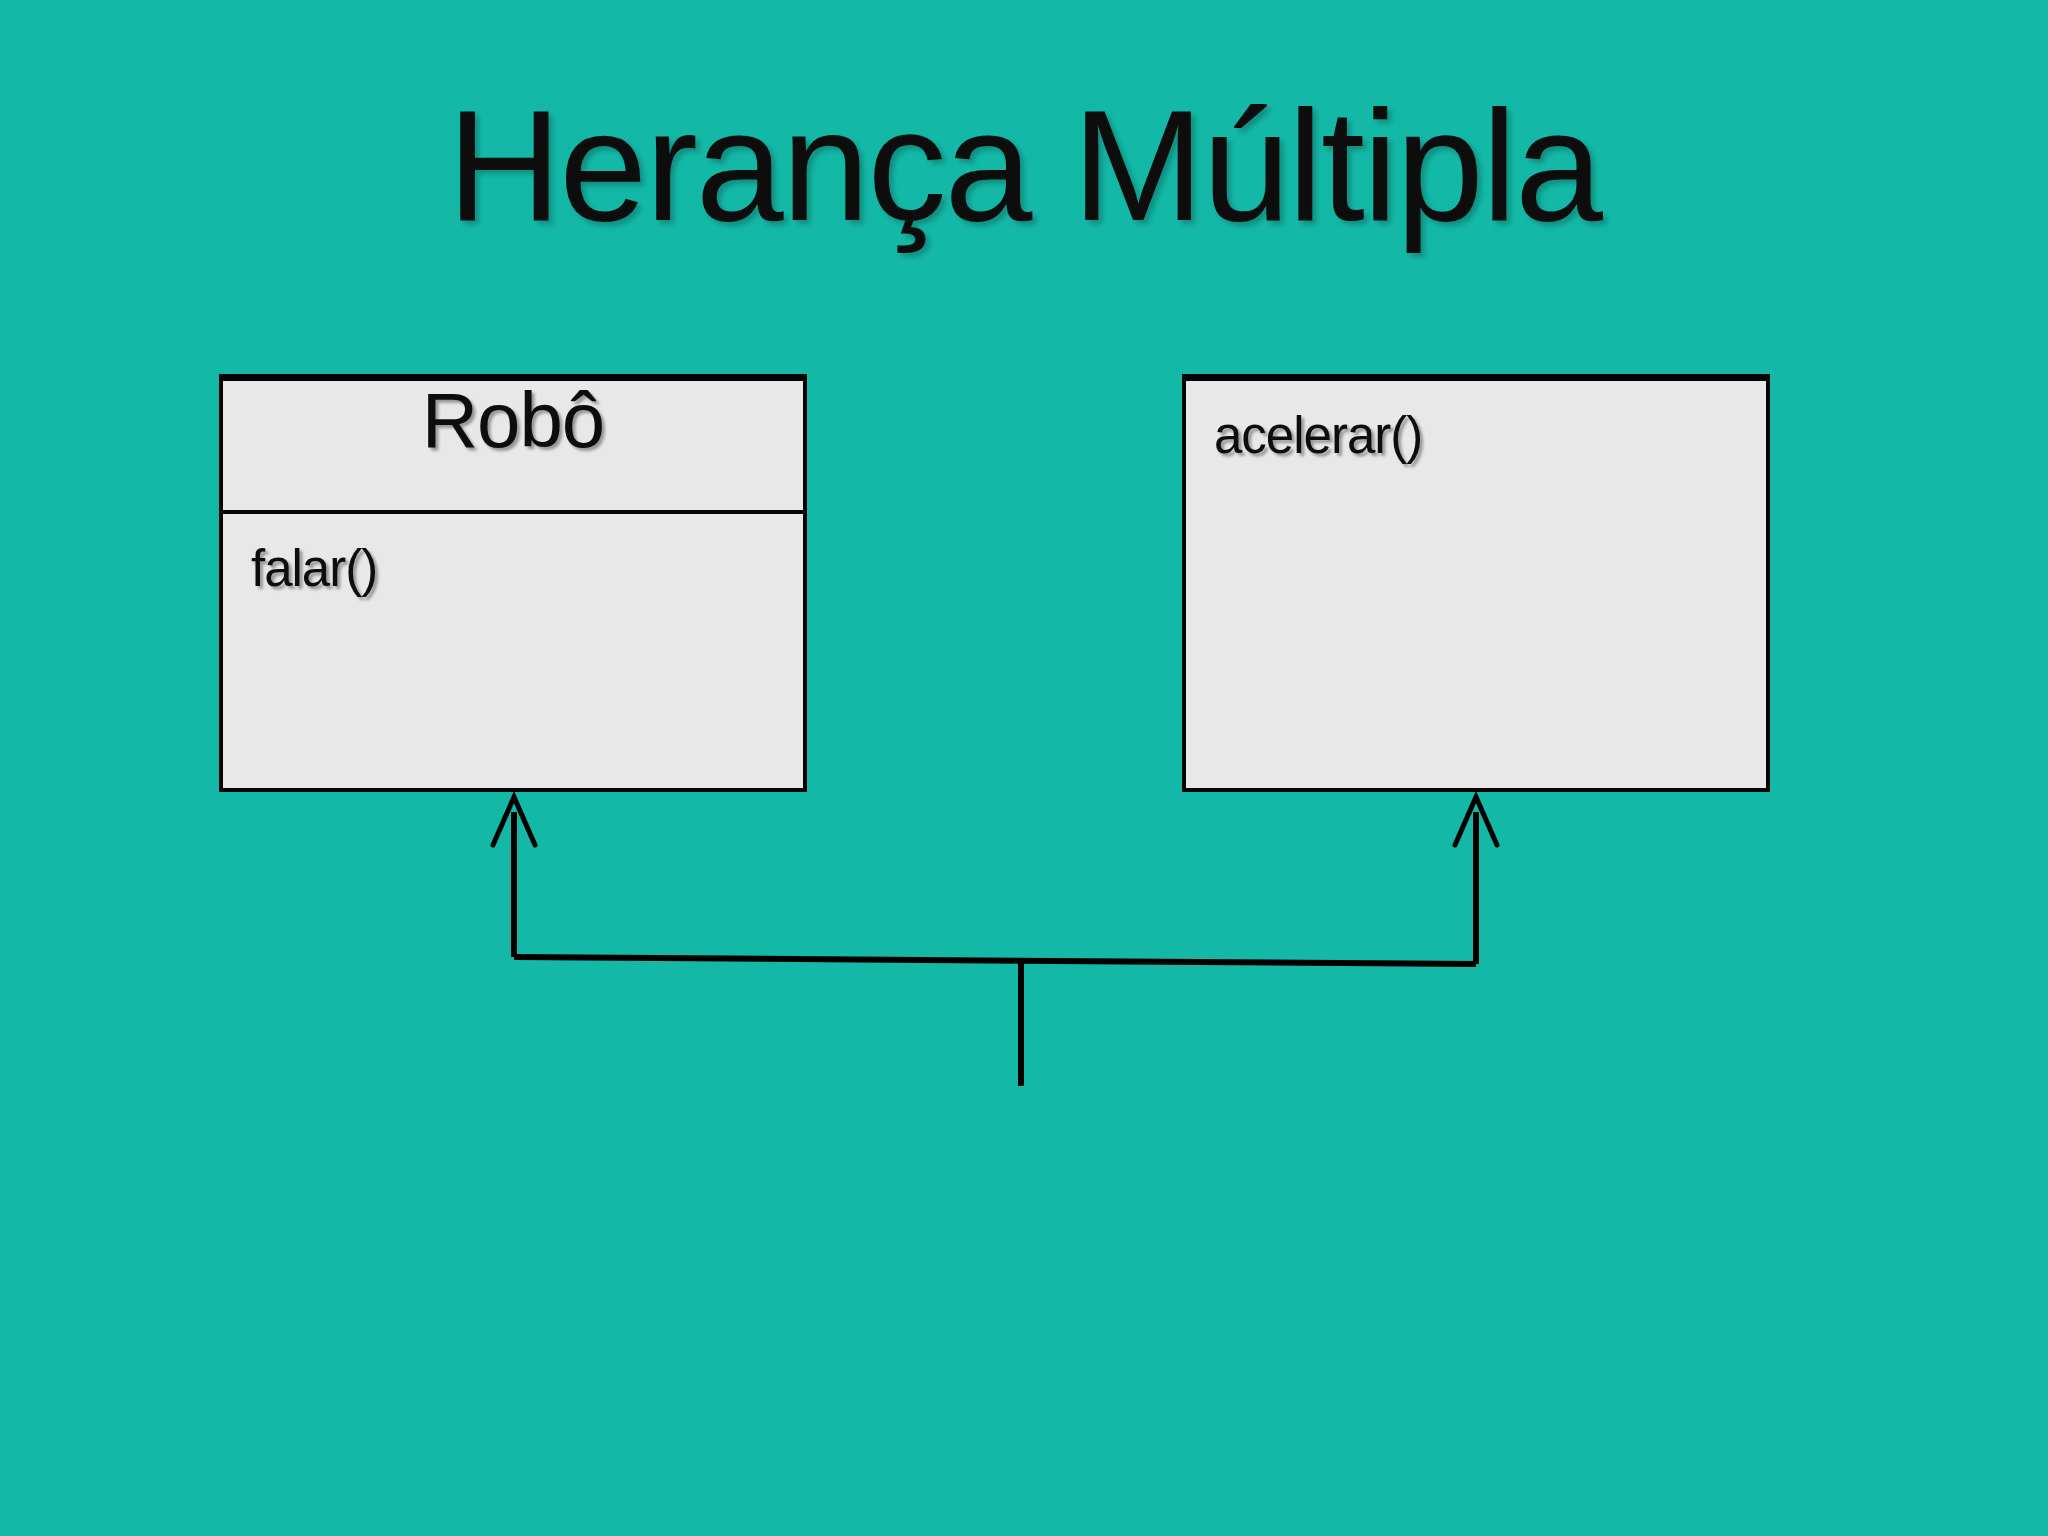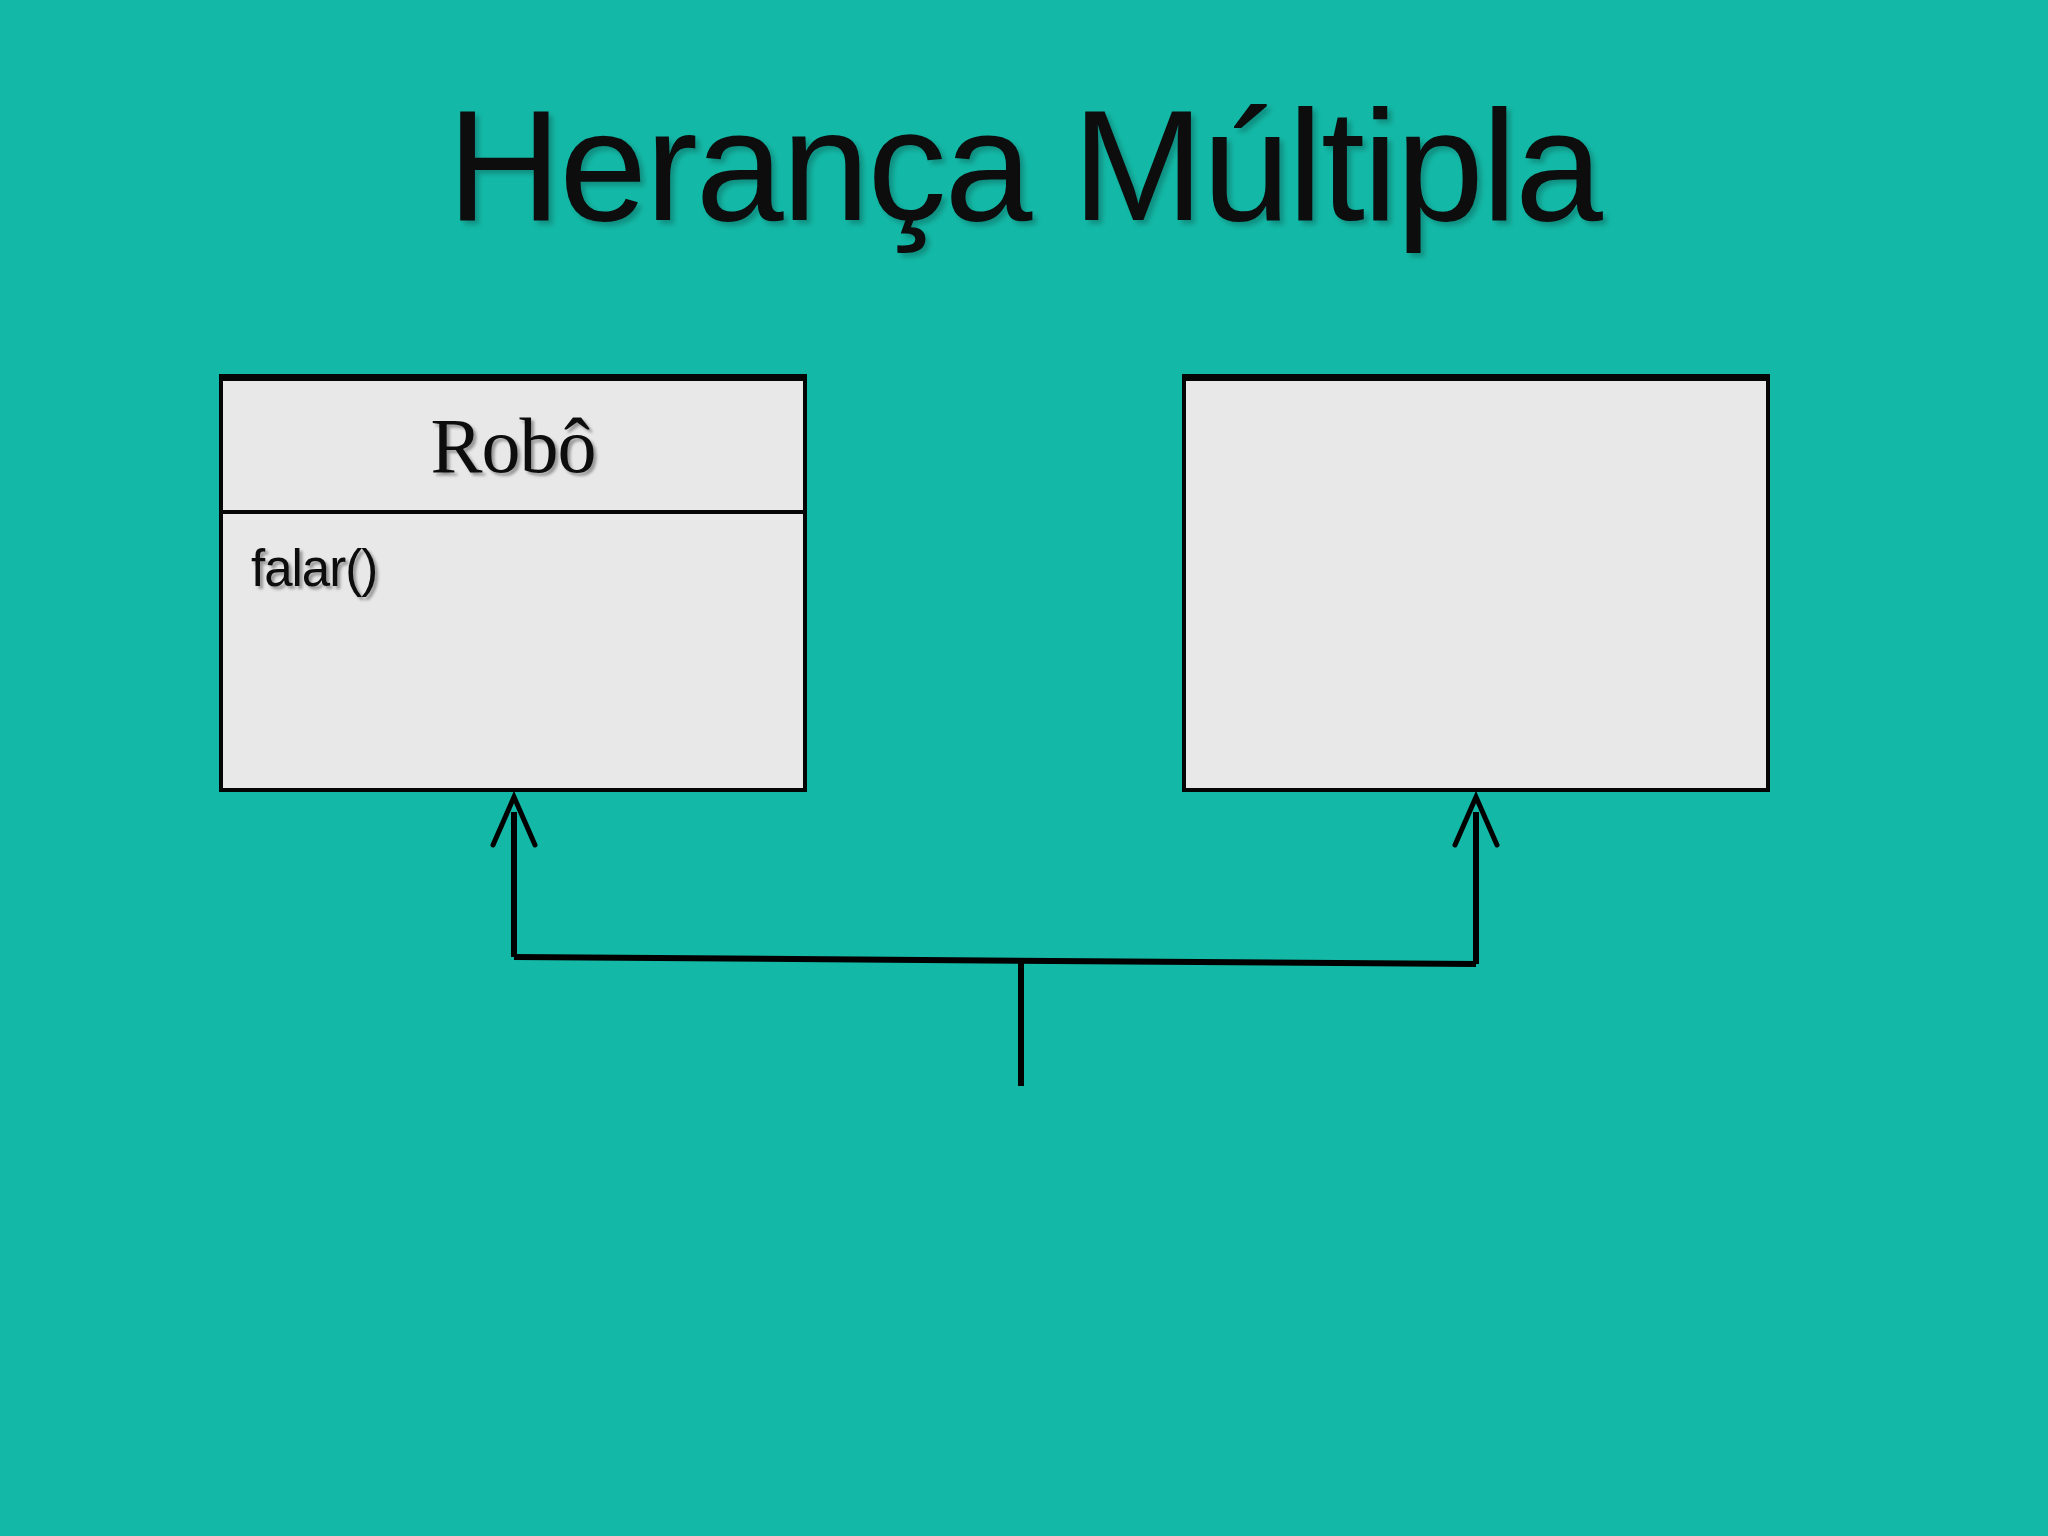--- a/index.html
+++ b/index.html
@@ -49,23 +49,21 @@
     border-top-width: 7px;
   }
   .class-box.robo  { left: 219px;  top: 374px; }
   .class-box.carro { left: 1182px; top: 374px; }
   .class-box.transformer { left: 723px; top: 1086px; }
   .class-header {
     box-sizing: border-box;
     height: 133px;
     border-bottom: 4px solid #050505;
     display: flex;
-    align-items: center;
     justify-content: center;
-    font-family: Liberation Serif, serif;
   }
   .class-name {
     font-size: 78px;
     line-height: 1;
     letter-spacing: -1px;
     color: #0d0d0d;
     text-shadow: 3px 3px 3px rgba(0,0,0,0.35);
     white-space: nowrap;
   }
   .class-body {
@@ -104,16 +102,19 @@
   <div class="class-box robo">
     <div class="class-header">
       <span class="class-name">Robô</span>
     </div>
     <div class="class-body">
       <div class="class-method">falar()</div>
     </div>
   </div>
 
   <div class="class-box carro">
+    <div class="class-body">
+      <div class="class-method">acelerar()</div>
+    </div>
   </div>
 
 
 </div>
 
 </body></html>

